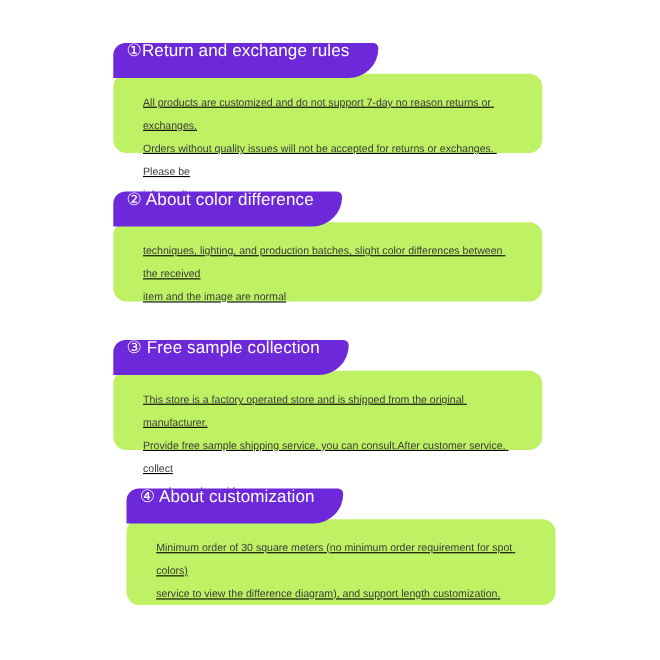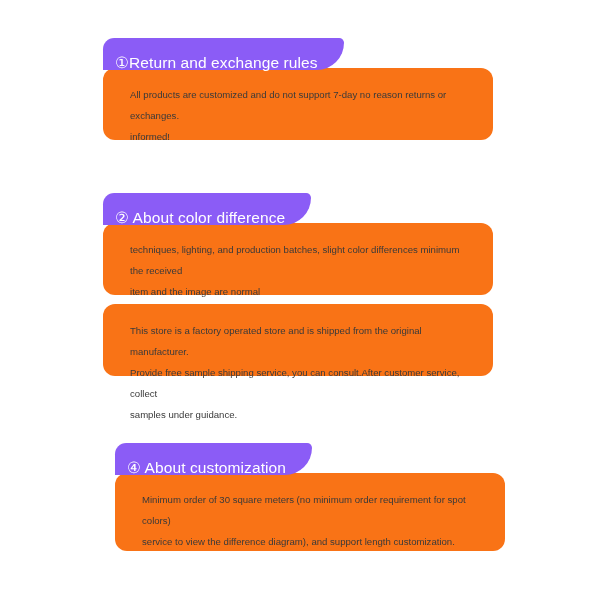--- a/index.html
+++ b/index.html
@@ -23,94 +23,99 @@
   .section {
     position: absolute;
     left: 103px;
     width: 390px;
   }
 
   
   .tab {
     position: relative;
     height: 32px;
-    background: #8b5cf6;
+    background: #6d28d9;
     border-top-left-radius: 14px;
     border-top-right-radius: 6px;
     border-bottom-right-radius: 34px;
     display: inline-flex;
-    align-items: flex-end;
+    align-items: flex-start;
     padding: 0 26px 0 12px;
     box-sizing: border-box;
     z-index: 3;
   }
 
   .tab-title {
     color: #ffffff;
     font-size: 15.5px;
     line-height: 1;
     white-space: pre;
     letter-spacing: 0.1px;
   }
 
   
   .panel {
     position: relative;
     margin-top: -4px;
-    background: #f97316;
+    background: #bef264;
     border-radius: 12px;
     padding: 16px 22px 16px 27px;
     box-sizing: border-box;
     z-index: 1;
+    text-decoration: underline;
   }
 
   .panel-line {
     color: #3a3a3a;
     font-size: 9.6px;
     line-height: 21px;
     white-space: pre-wrap;
   }
 
   
   #section-1 { top: 38px; }
-  #section-2 { top: 173px; margin-top: 20px; }
+  #section-2 { top: 173px; }
   #section-3 { top: 308px; }
   #section-4 { top: 443px; padding-left: 12px; }
 
   #panel-1 { height: 72px; }
   #panel-2 { height: 72px; }
   #panel-3 { height: 72px; }
   #panel-4 { height: 78px; }
 </style>
 </head>
 <body>
 
 <div id="page">
 
   <div class="section" id="section-1">
     <div class="tab">
       <span class="tab-title">①Return and exchange rules</span>
     </div>
     <div class="panel" id="panel-1">
       <div class="panel-line">All products are customized and do not support 7-day no reason returns or exchanges.</div>
+      <div class="panel-line">Orders without quality issues will not be accepted for returns or exchanges. Please be</div>
       <div class="panel-line">informed!</div>
     </div>
   </div>
 
   <div class="section" id="section-2">
     <div class="tab">
       <span class="tab-title">② About color difference</span>
     </div>
     <div class="panel" id="panel-2">
-      <div class="panel-line">techniques, lighting, and production batches, slight color differences minimum the received</div>
+      <div class="panel-line">techniques, lighting, and production batches, slight color differences between the received</div>
       <div class="panel-line">item and the image are normal</div>
     </div>
   </div>
 
   <div class="section" id="section-3">
+    <div class="tab">
+      <span class="tab-title">③ Free sample collection</span>
+    </div>
     <div class="panel" id="panel-3">
       <div class="panel-line">This store is a factory operated store and is shipped from the original manufacturer.</div>
       <div class="panel-line">Provide free sample shipping service, you can consult.After customer service, collect</div>
       <div class="panel-line">samples under guidance.</div>
     </div>
   </div>
 
   <div class="section" id="section-4">
     <div class="tab">
       <span class="tab-title">④ About customization</span>

